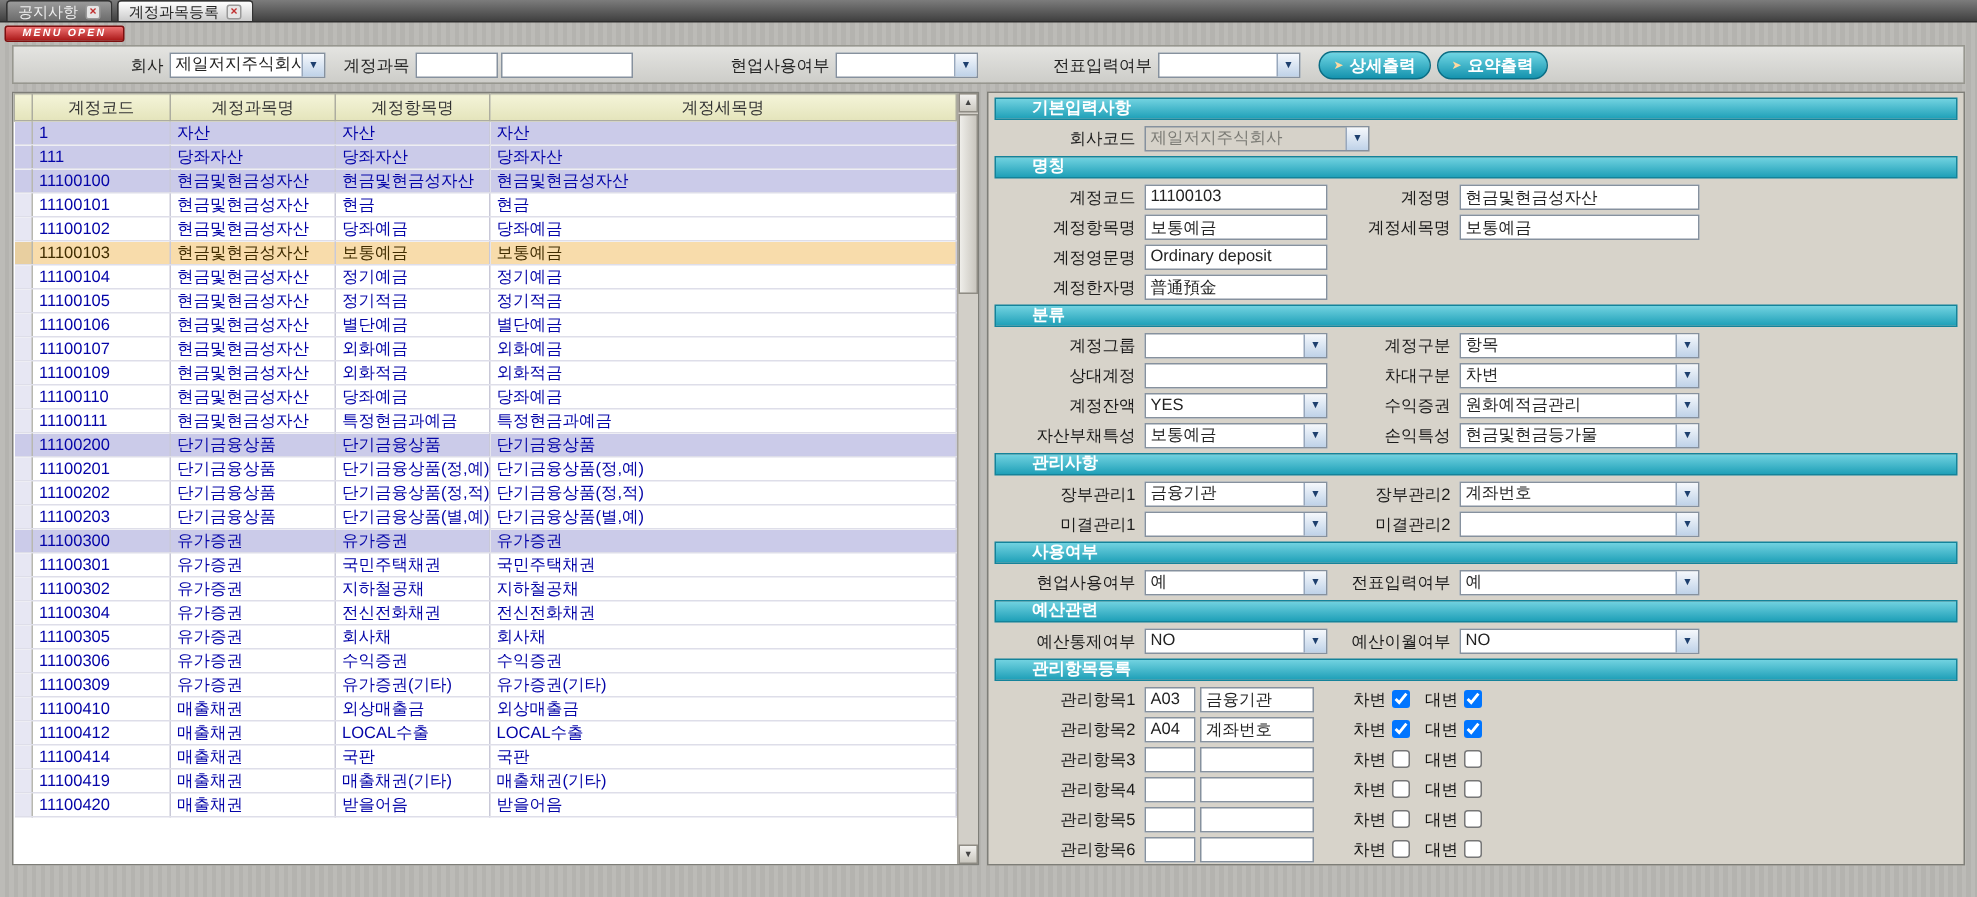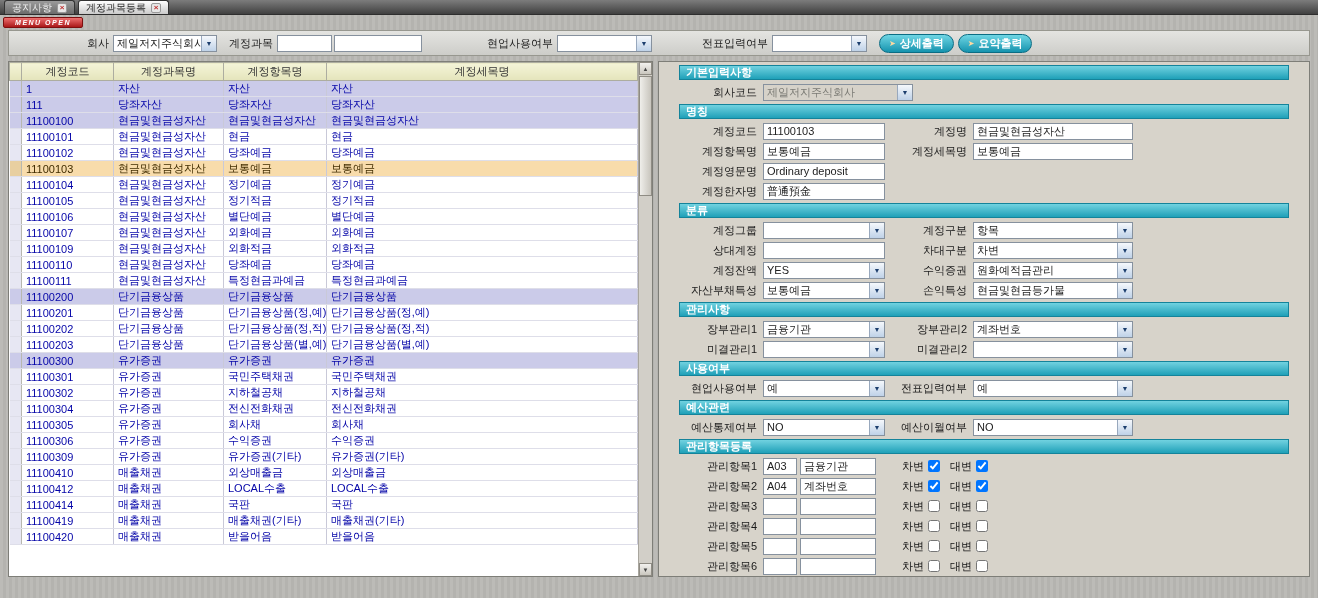--- a/index.html
+++ b/index.html
@@ -35,21 +35,21 @@
 td.gut{background:#e7e7f3;border-right:1px solid #b8b8b0;padding:0;}
 tr.group td{background:#cbcbe9;}
 tr.selected td{background:#f8dcab;color:#402c00;}
 tr.selected td.gut{background:#e8cfa0;}
 .vscroll{width:14px;position:relative;background:#d2cfc8;border-left:1px solid #a9a69e;}
 .scroll-btn{position:absolute;left:0;width:13px;height:13px;background:linear-gradient(#f2f1ee,#cac7bf);border:1px solid #8f8c84;font-size:6px;display:flex;align-items:center;justify-content:center;color:#444;}
 .scroll-btn.up{top:0;}
 .scroll-btn.down{bottom:0;}
 .scroll-thumb{position:absolute;left:0;top:14px;width:13px;height:120px;background:linear-gradient(90deg,#efeeea,#c8c5bd);border:1px solid #8f8c84;}
 .detail{flex:1;background:#d7d3ca;border:1px solid #7e7e78;padding:1px 4px;overflow:hidden;}
-.sec-header{height:15px;margin:2px 16px;background:linear-gradient(#71d2e0,#1fa0b8);border:1px solid #14839a;color:#fff;font-weight:bold;font-size:11px;line-height:13px;padding-left:6px;}
+.sec-header{height:15px;margin:2px 0;background:linear-gradient(#71d2e0,#1fa0b8);border:1px solid #14839a;color:#fff;font-weight:bold;font-size:11px;line-height:13px;padding-left:24px;}
 .frow{display:flex;align-items:center;height:20px;}
 .lbl{width:100px;text-align:right;padding-right:6px;color:#1a1a1a;white-space:nowrap;}
 .lbl2{width:88px;text-align:right;padding-right:6px;color:#1a1a1a;white-space:nowrap;}
 .w122{width:122px;}.w150{width:150px;}.w160{width:160px;}
 .w45{width:34px;margin-right:3px;}.w76{width:76px;}
 .w55{width:55px;}.w88{width:88px;}.w95{width:95px;}.w104{width:104px;}
 .cb-lbl{margin-left:10px;white-space:nowrap;}
 .ml26{margin-left:26px;}
 .cb{width:12px;height:12px;margin-left:4px;}
 .mlA{margin-left:78px;}.mlB{margin-left:12px;}.mlC{margin-left:65px;}.mlD{margin-left:50px;}

